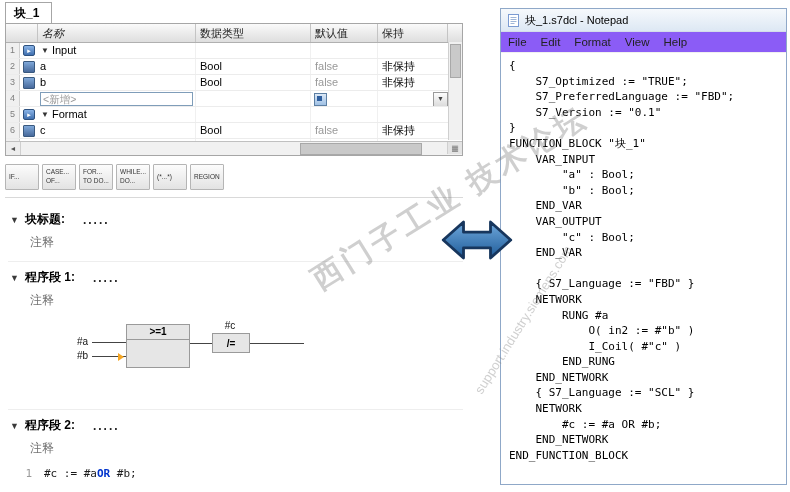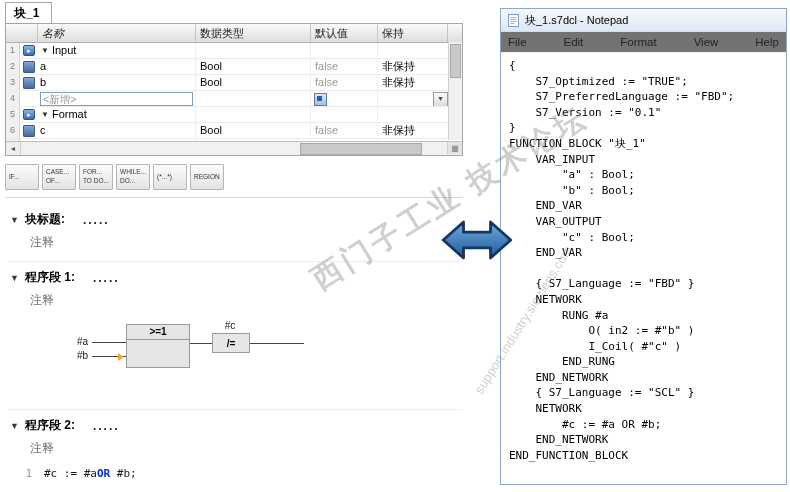--- a/index.html
+++ b/index.html
@@ -93,22 +93,22 @@
   .lineno{width:24px;text-align:right;color:#9a9a9a;margin-right:12px;}
   .tok-var{color:#1a1a1a;}
   .tok-op{color:#1a1a1a;}
   .tok-kw{color:#0033cc;font-weight:bold;}
 
   
   .notepad{position:absolute;left:500px;top:8px;width:287px;height:477px;background:#fff;
            border:1px solid #8fa8c8;box-sizing:border-box;}
   .np-title{height:22px;background:linear-gradient(#f6f9fc,#dde8f4);border-bottom:1px solid #d4dde9;
             display:flex;align-items:center;padding:0 6px;gap:5px;font-size:11px;color:#000;}
-  .np-menu{height:20px;display:flex;align-items:center;background:#737373;font-size:11.5px;
-           color:#222;border-bottom:1px solid #f0f0f0;justify-content:space-between;}
+  .np-menu{height:20px;display:flex;align-items:center;background:#8b5cf6;font-size:11.5px;
+           color:#222;border-bottom:1px solid #f0f0f0;}
   .np-menu span{padding:0 7px;}
   .np-body{padding:5px 0 0 8px;font-family:"DejaVu Sans Mono",monospace;font-size:11px;
            line-height:15.6px;color:#000;}
   .nline{min-height:15.6px;white-space:pre;}
 
   
   .conv-arrow{position:absolute;left:441px;top:213px;z-index:8;}
   .wm{position:absolute;z-index:9;pointer-events:none;white-space:nowrap;color:rgba(130,130,130,0.38);}
   .wm1{left:315px;top:262px;font-size:30px;letter-spacing:4px;transform:rotate(-32deg);
        transform-origin:left center;font-weight:bold;}

